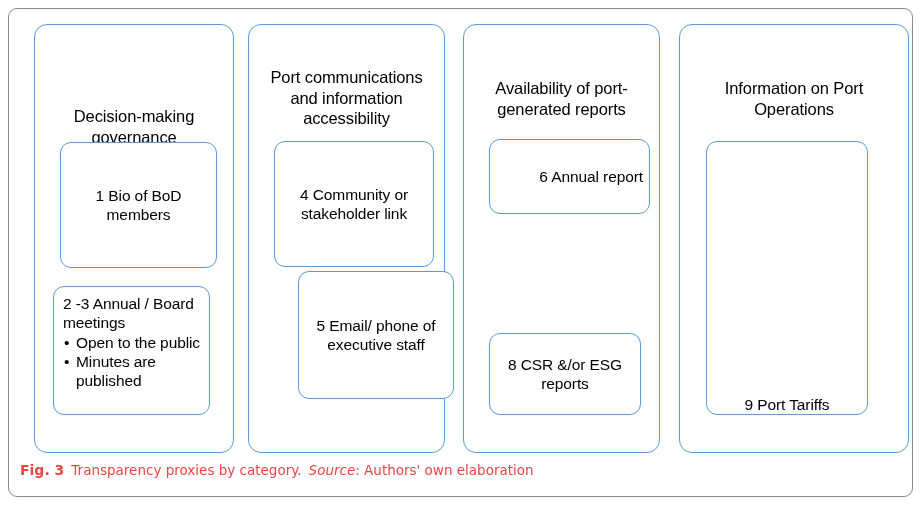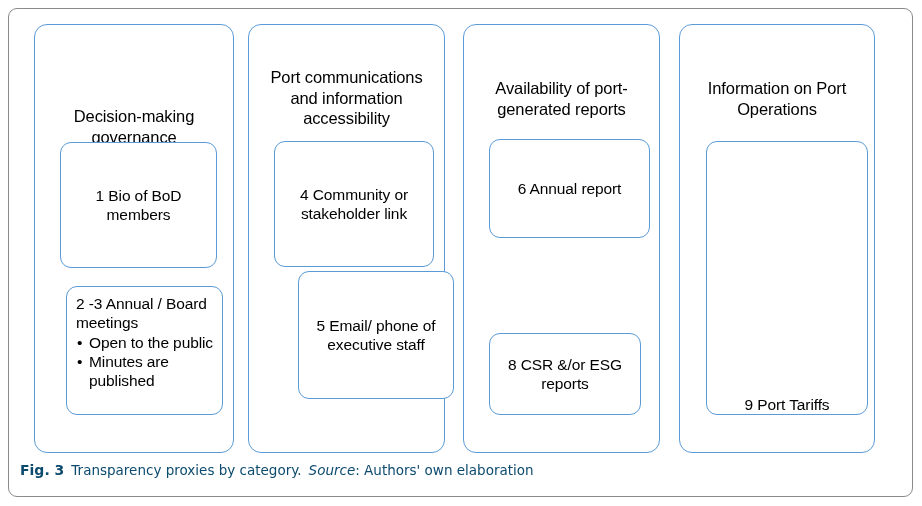--- a/index.html
+++ b/index.html
@@ -92,21 +92,21 @@
 
   
   #caption {
     position: absolute;
     left: 20px;
     top: 461px;
     right: 16px;
     font-family: "DejaVu Sans", sans-serif;
     font-size: 13.5px;
     line-height: 18px;
-    color: #0c4a6e;
+    color: #ef4444;
     white-space: nowrap;
   }
   #caption .cap-label {
     font-weight: bold;
     font-size: 14px;
   }
   #caption .cap-source {
     font-style: italic;
   }
   #caption .cap-gap { display: inline-block; width: 7px; }
@@ -116,21 +116,21 @@
 
 <div id="figure-frame">
 
   <div class="column" style="left:25px; top:15px; width:200px; height:429px;">
     <div class="col-title" style="top:53px;margin-top:28px;">Decision-making governance</div>
 
     <div class="proxy-box" style="left:25px; top:117px; width:157px; height:126px;">
       <div class="proxy-text">1 Bio of BoD members</div>
     </div>
 
-    <div class="proxy-box align-top-left" style="left:31px; top:261px; width:157px; height:129px;">
+    <div class="proxy-box align-top-left" style="left:18px; top:261px; width:157px; height:129px;">
       <div class="proxy-text">
         <div>2 -3 Annual / Board meetings</div>
         <ul class="bullet-list">
           <li>Open to the public</li>
           <li>Minutes are published</li>
         </ul>
       </div>
     </div>
   </div>
 
@@ -142,31 +142,31 @@
     </div>
 
     <div class="proxy-box" style="left:25px; top:246px; width:156px; height:128px;margin-left:24px;">
       <div class="proxy-text">5 Email/ phone of executive staff</div>
     </div>
   </div>
 
   <div class="column" style="left:454px; top:15px; width:197px; height:429px;">
     <div class="col-title" style="top:53px;">Availability of port-generated reports</div>
 
-    <div class="proxy-box" style="left:25px; top:114px; width:161px; height:99px;">
+    <div class="proxy-box" style="left:25px; top:114px; width:161px; height:75px;justify-content:flex-end;">
       <div class="proxy-text">6 Annual report</div>
     </div>
 
 
     <div class="proxy-box" style="left:25px; top:308px; width:152px; height:82px;">
       <div class="proxy-text">8 CSR &amp;/or ESG reports</div>
     </div>
   </div>
 
-  <div class="column" style="left:670px; top:15px; width:196px; height:429px;">
+  <div class="column" style="left:670px; top:15px; width:230px; height:429px;">
     <div class="col-title" style="top:53px;">Information on Port Operations</div>
 
     <div class="proxy-box" style="left:26px; top:116px; width:162px; height:274px;align-items:flex-end;">
       <div class="proxy-text">9 Port Tariffs</div>
     </div>
   </div>
 
 </div>
 
 <div id="caption">

